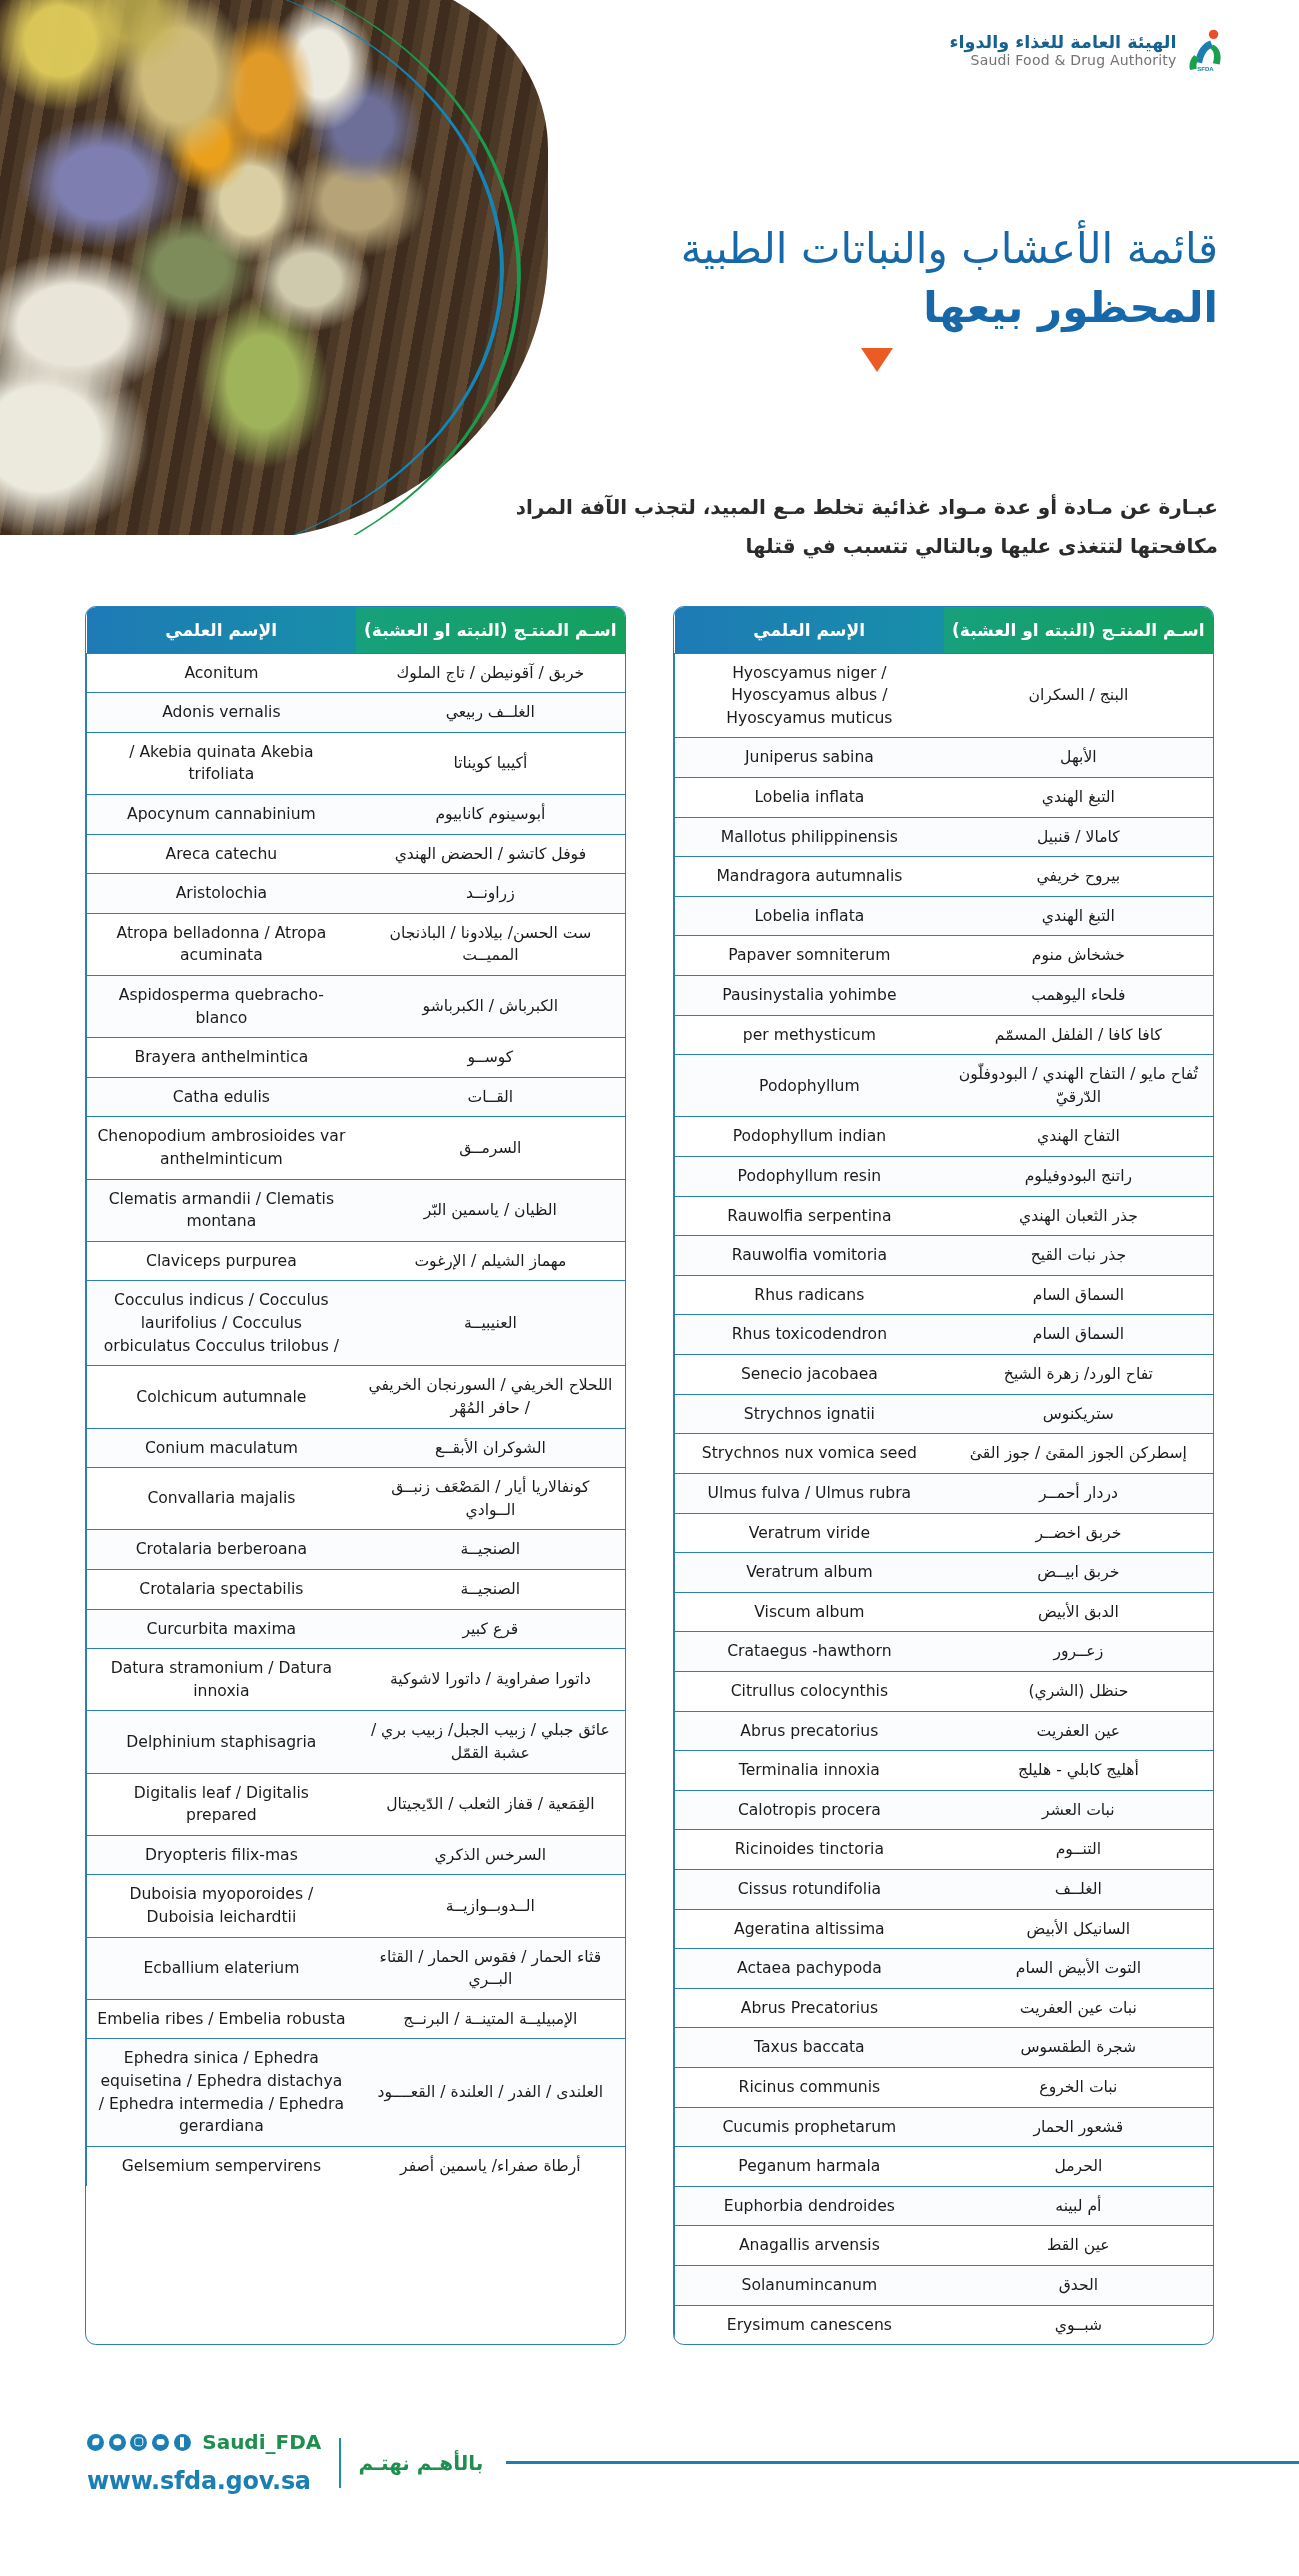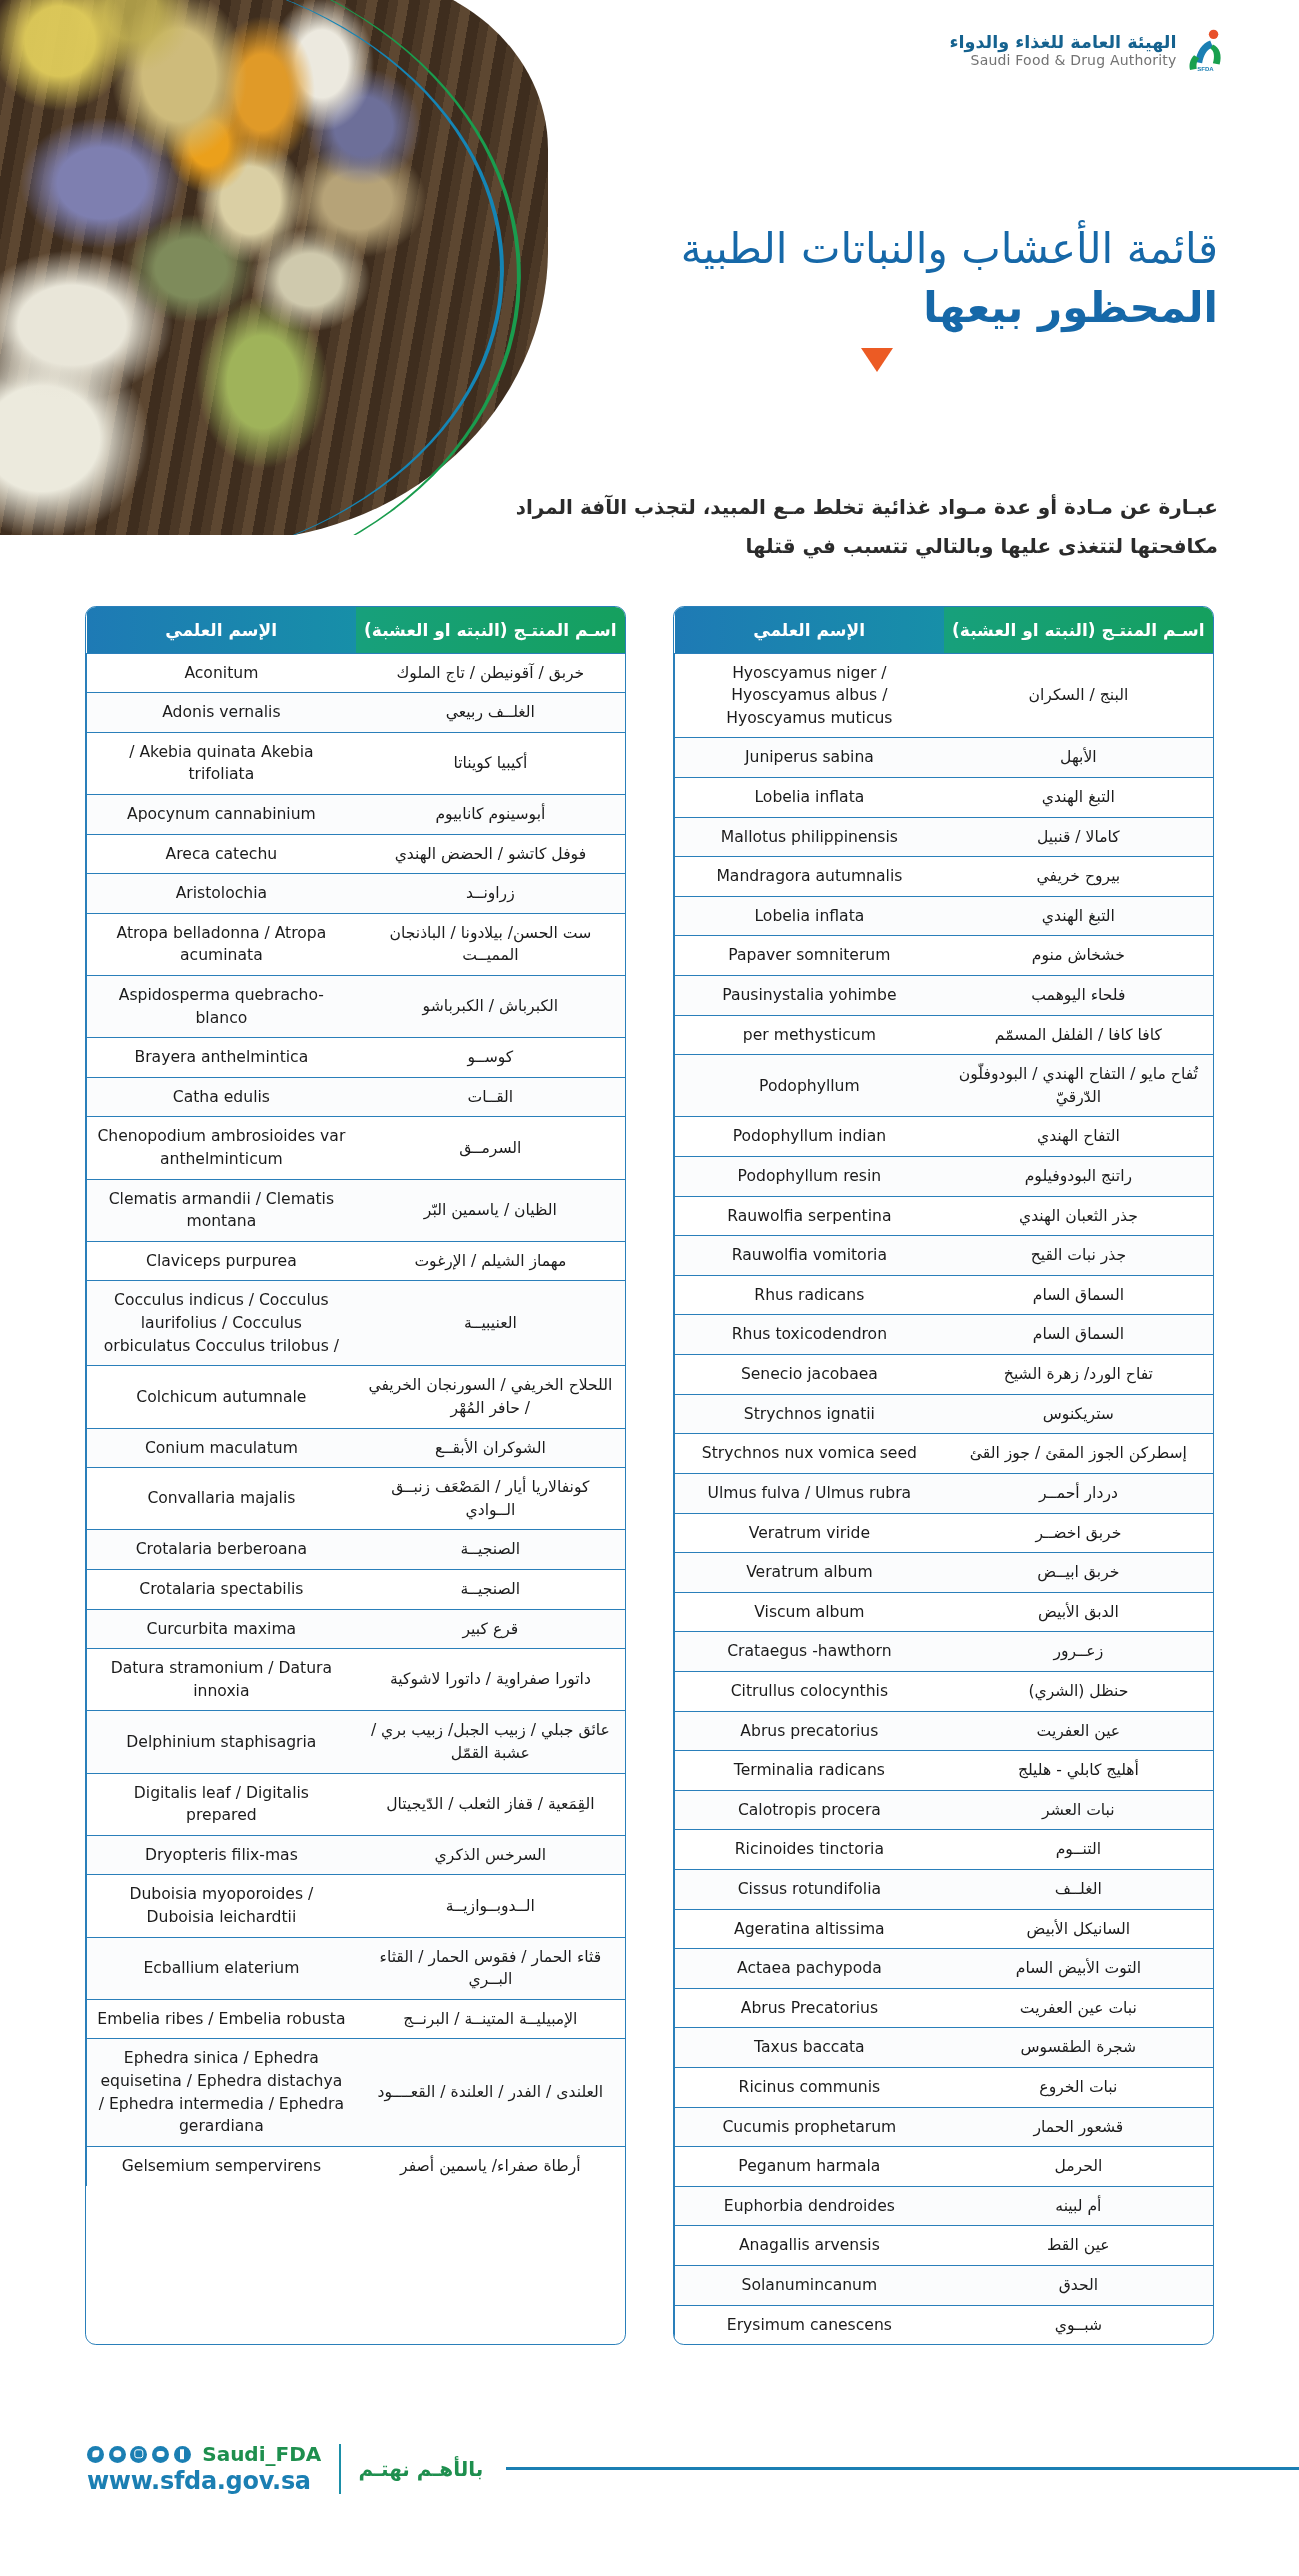--- a/index.html
+++ b/index.html
@@ -158,21 +158,21 @@
   .sicon.sc::after { border-radius: 50% 50% 45% 45%; }
   .sicon.ig::after { border-radius: 2.7px; background: none; border: 1.7px solid #fff; }
   .sicon.yt::after { border-radius: 2.7px; width: 8.8px; height: 6px; }
   .sicon.fb::after { border-radius: 0; width: 4px; height: 9.5px; }
   .handle {
     color: #1e8f4e; font-size: 20px; font-weight: 700; margin-left: 6.8px;
   }
   .site {
     color: #1b7fb3; font-size: 24px; font-weight: 800; letter-spacing: -0.3px;
   }
-  .f-left { display: flex; flex-direction: column; gap: 1px; }
+  .f-left { display: flex; flex-direction: column; gap: 13px; }
   .f-divider { width: 2px; height: 50px; background: #1b8fa8; margin: 0 17.6px; }
   .slogan {
     color: #1e8f4e; font-size: 20px; font-weight: 700; direction: rtl;
     letter-spacing: 1.4px;
   }
   .f-rule { flex: 1; height: 2.7px; background: #1b7fb3; margin-left: 23px; }
 </style>
 </head>
 <body>
 
@@ -445,21 +445,21 @@
           <tr>
             <td class="prod">حنظل (الشري)</td>
             <td class="sci">Citrullus colocynthis</td>
           </tr>
           <tr>
             <td class="prod">عين العفريت</td>
             <td class="sci">Abrus precatorius</td>
           </tr>
           <tr>
             <td class="prod">أهليج كابلي - هليلج</td>
-            <td class="sci">Terminalia radicans</td>
+            <td class="sci">Terminalia innoxia</td>
           </tr>
           <tr>
             <td class="prod">نبات العشر</td>
             <td class="sci">Calotropis procera</td>
           </tr>
           <tr>
             <td class="prod">التنــوم</td>
             <td class="sci">Ricinoides tinctoria</td>
           </tr>
           <tr>

